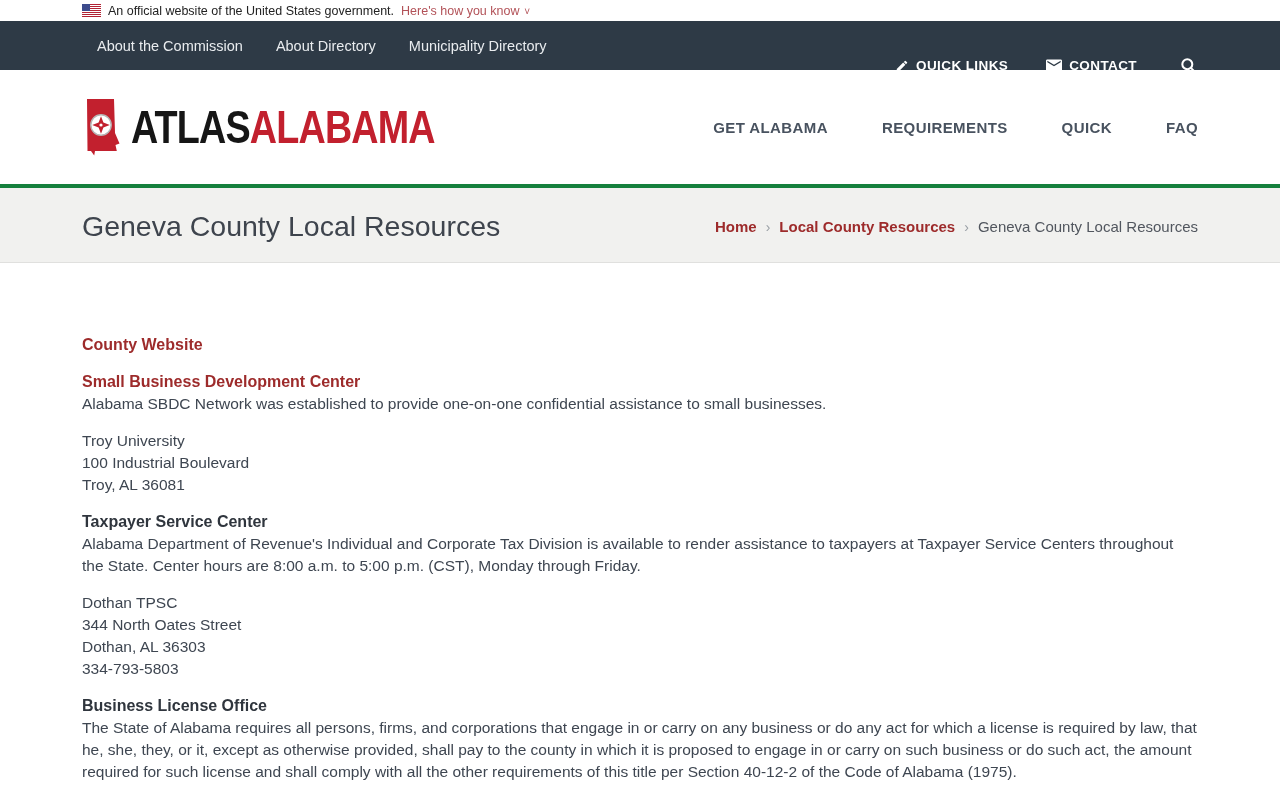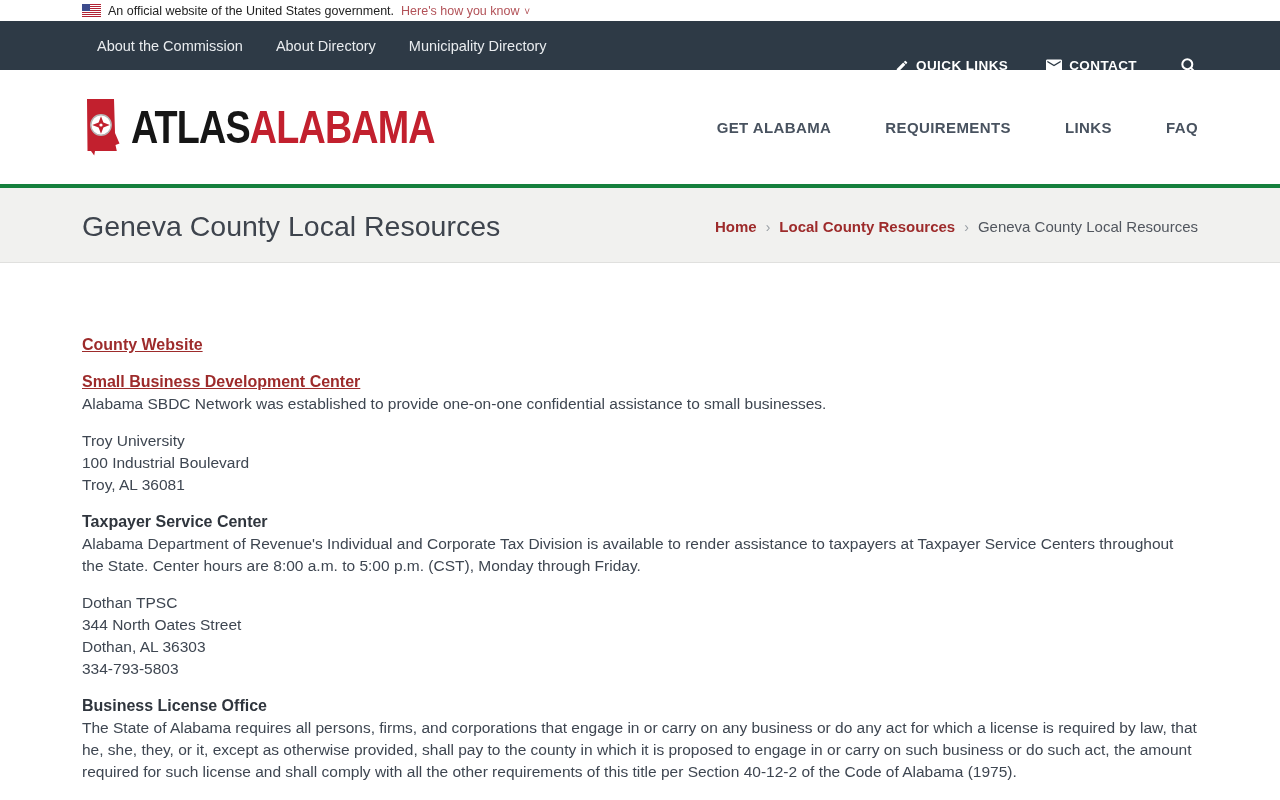--- a/index.html
+++ b/index.html
@@ -43,21 +43,21 @@
   .page-title { font-size:28.5px; font-weight:normal; color:#3e444d; }
   .breadcrumb { display:flex; align-items:center; gap:9px; font-size:15px; }
   .breadcrumb a { color:#9d2b2b; font-weight:bold; text-decoration:none; cursor:pointer; }
   .breadcrumb .crumb-current { color:#51565e; }
   .breadcrumb .sep { color:#9aa0a6; font-size:14px; }
 
   
   .content { padding-top:71px; }
   .link-line { margin:0 0 15px; line-height:22px; }
   .content-link { color:#9d2b2b; font-weight:bold; font-size:16px;
-    text-decoration:underline; cursor:pointer; }
+    cursor:pointer; }
   .content-heading { margin:0; font-size:16px; font-weight:bold; color:#2f353d; line-height:22px; }
   .body-text { margin:0 0 15px; font-size:15.5px; line-height:22px; color:#3e4651; }
   .address { margin:0 0 15px; font-size:15.5px; line-height:22px; color:#3e4651; }
 </style>
 </head>
 <body>
 
 <div class="gov-banner">
   <div class="container">
     <span style="display:flex;">
@@ -125,21 +125,21 @@
         </svg>
       </span>
       <span class="logo-text">
         <span class="logo-atlas">ATLAS</span>
           <span class="logo-alabama">ALABAMA</span>
       </span>
     </a>
     <nav class="main-nav">
         <a>GET ALABAMA</a>
         <a>REQUIREMENTS</a>
-        <a>LINKS</a>
+        <a>QUICK</a>
         <a>FAQ</a>
       </nav>
   </div>
 </header>
 
 <div class="title-band">
   <div class="container">
     <h1 class="page-title">Geneva County Local Resources</h1>
     <div class="breadcrumb">
         <a>Home</a>

